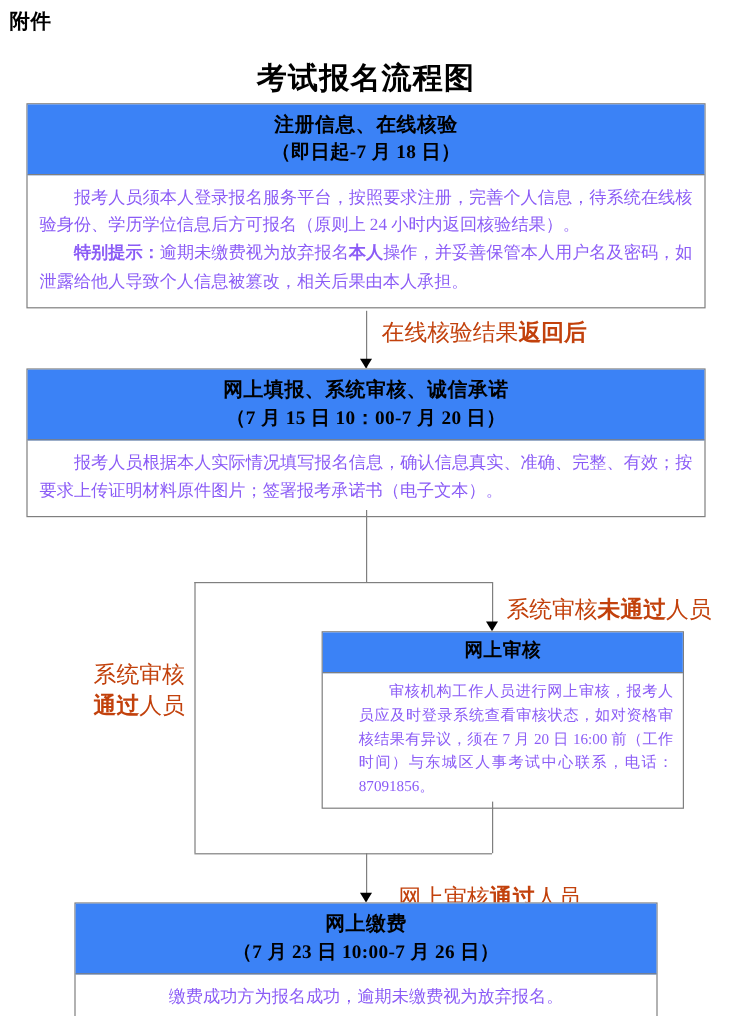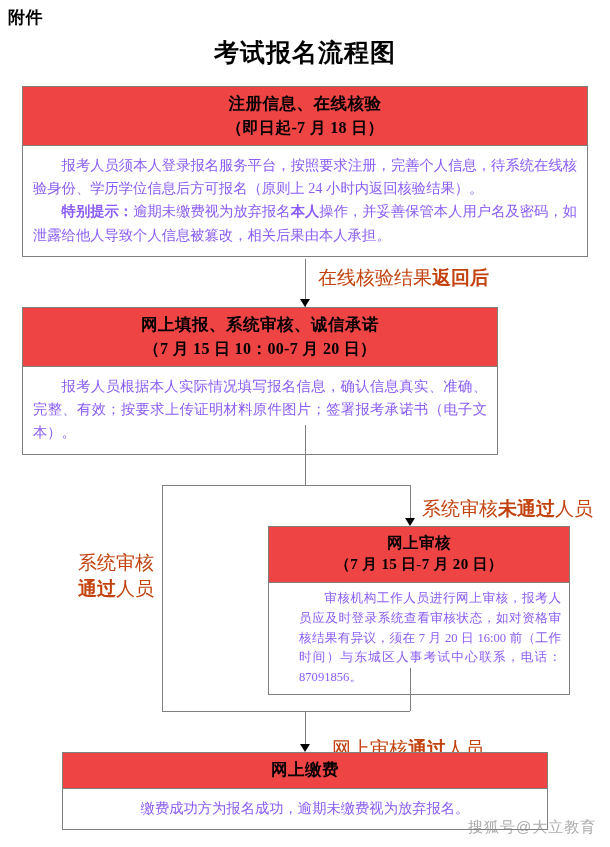--- a/index.html
+++ b/index.html
@@ -11,33 +11,33 @@
     position:relative;
     overflow:hidden;
   }
   #page{position:relative;width:610px;height:847px;border-radius:27px;}
 
   .attach-label{
     position:absolute;left:8px;top:6px;
     font-size:17px;font-weight:700;letter-spacing:.5px;
   }
   .doc-title{
-    position:absolute;left:0;top:36px;width:610px;
+    position:absolute;left:0;top:48px;width:610px;
     text-align:center;font-size:25px;font-weight:700;letter-spacing:1px;
   }
 
   
   .box{
     position:absolute;
     border:1px solid #7f7f7f;
     box-sizing:border-box;
     background:#fff;
   }
   .box-head{
-    background:#ef4444;
+    background:#3b82f6;
     border-bottom:1px solid #7f7f7f;
     text-align:center;
     font-weight:700;
     padding:5px 0 6px;
     line-height:1.45;
   }
   .box-head .l1{display:block;font-size:16.5px;letter-spacing:.5px;}
   .box-head .l2{display:block;font-size:16px;letter-spacing:.3px;}
   .box-body{
     padding:8px 10px 9px;
@@ -100,21 +100,21 @@
     <div class="box-body">
       <p class="indent">报考人员须本人登录报名服务平台，按照要求注册，完善个人信息，待系统在线核验身份、学历学位信息后方可报名（原则上 24 小时内返回核验结果）。</p>
       <p class="indent"><span class="b">特别提示：</span><span>逾期未缴费视为放弃报名</span><span class="b">本人</span><span>操作，并妥善保管本人用户名及密码，如泄露给他人导致个人信息被篡改，相关后果由本人承担。</span></p>
     </div>
   </div>
 
   <div class="vline" style="left:305px;top:259px;height:48px;"></div>
   <div class="arrow-head" style="left:300px;top:299px;"></div>
   <div class="edge-label" style="left:318px;top:265px;"><span>在线核验结果</span><span class="b">返回后</span></div>
 
-  <div class="box" id="box-fill" style="left:22px;top:307px;width:476px;">
+  <div class="box" id="box-fill" style="left:22px;top:307px;width:566px;">
     <div class="box-head">
       <span class="l1">网上填报、系统审核、诚信承诺</span>
       <span class="l2">（7 月 15 日 10：00-7 月 20 日）</span>
     </div>
     <div class="box-body">
       <p class="indent">报考人员根据本人实际情况填写报名信息，确认信息真实、准确、完整、有效；按要求上传证明材料原件图片；签署报考承诺书（电子文本）。</p>
     </div>
   </div>
 
   <div class="vline" style="left:305px;top:425px;height:60px;"></div>
@@ -126,38 +126,37 @@
 
   <div class="vline" style="left:162px;top:485px;height:226px;"></div>
   <div class="edge-label two-line" style="left:74px;top:550px;width:84px;">
     <span>系统审核</span><br>
     <span class="b">通过</span><span>人员</span>
   </div>
 
   <div class="box" id="box-review" style="left:268px;top:526px;width:302px;">
     <div class="box-head">
       <span class="l1">网上审核</span>
-      <span class="l2">（7 月 15 日-7 月 20 日）</span>
     </div>
     <div class="box-body">
       <p class="indent">审核机构工作人员进行网上审核，报考人员应及时登录系统查看审核状态，如对资格审核结果有异议，须在 7 月 20 日 16:00 前（工作时间）与东城区人事考试中心联系，电话：87091856。</p>
     </div>
   </div>
 
   <div class="vline" style="left:410px;top:668px;height:43px;"></div>
 
   <div class="hline" style="left:162px;top:711px;width:248px;"></div>
   <div class="vline" style="left:305px;top:711px;height:40px;"></div>
   <div class="arrow-head" style="left:300px;top:744px;"></div>
   <div class="edge-label" style="left:332px;top:736px;"><span>网上审核</span><span class="b">通过</span><span>人员</span></div>
 
   <div class="box" id="box-pay" style="left:62px;top:752px;width:486px;">
     <div class="box-head">
       <span class="l1">网上缴费</span>
+      <span class="l2">（7 月 23 日 10:00-7 月 26 日）</span>
     </div>
     <div class="box-body">
       <p>缴费成功方为报名成功，逾期未缴费视为放弃报名。</p>
     </div>
   </div>
 
-  <div class="watermark" style="left:468px;top:818px;">搜狐号@大立教育</div>
 
 </div>
 
 </body></html>

